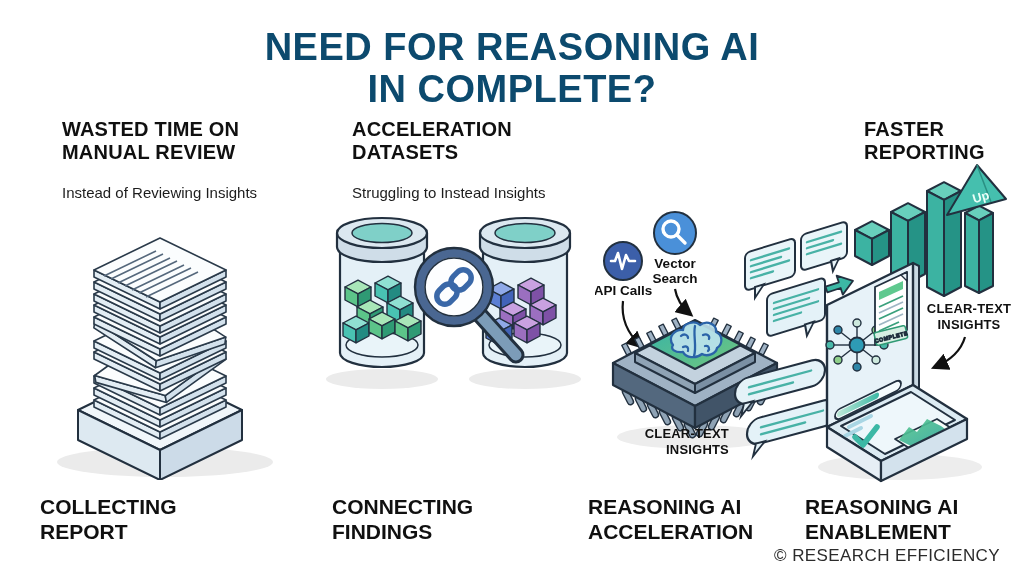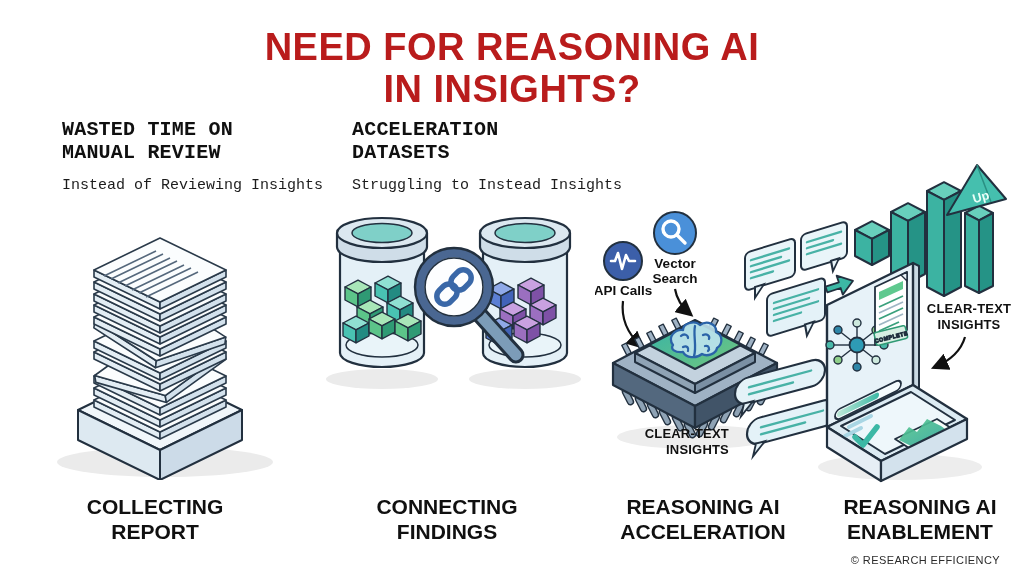--- a/index.html
+++ b/index.html
@@ -1,53 +1,59 @@
 <!DOCTYPE html>
 <html><head>
 <meta charset="utf-8">
 <style>
   html,body{margin:0;padding:0;background:#fff;}
   .canvas{position:relative;width:1024px;height:572px;background:#ffffff;overflow:hidden;
           font-family:"Liberation Sans",sans-serif;color:#0e0e0e;}
   .title{position:absolute;top:26px;left:0;width:1024px;text-align:center;
-         font-weight:800;font-size:38px;line-height:42px;letter-spacing:.5px;color:#b91c1c;}
-  .col-head{position:absolute;top:118px;font-family:Liberation Mono, monospace;}
+         font-weight:800;font-size:38px;line-height:42px;letter-spacing:.5px;color:#0c4a6e;}
+  .col-head{position:absolute;top:118px;}
   .col-head .h{font-weight:800;font-size:20px;line-height:23px;letter-spacing:.2px;color:#101010;}
-  .col-head .s{font-weight:400;font-size:15px;line-height:18px;margin-top:13px;color:#1c1c1c;}
-  .col-foot{position:absolute;top:494px;width:230px;text-align:center;
+  .col-head .s{font-weight:400;font-size:15px;line-height:18px;margin-top:20px;color:#1c1c1c;}
+  .col-foot{position:absolute;top:494px;width:230px;text-align:left;
             font-weight:800;font-size:21px;line-height:25px;color:#101010;}
-  .copyright{position:absolute;right:24px;bottom:6px;font-size:11px;letter-spacing:.4px;color:#2b2b2b;padding-left:34px;}
+  .copyright{position:absolute;right:24px;bottom:6px;font-size:17px;letter-spacing:.4px;color:#2b2b2b;padding-left:34px;}
   .illus{position:absolute;}
   svg text{font-family:"Liberation Sans",sans-serif;}
   .svglabel{font-weight:bold;font-size:13.5px;fill:#101010;}
   .svglabel-big{font-weight:bold;font-size:13px;fill:#101010;letter-spacing:.2px;}
 </style>
 </head>
 <body>
 
 <div class="canvas">
 
   <div class="title">
     <div>NEED FOR REASONING AI</div>
-    <div>IN INSIGHTS?</div>
+    <div>IN COMPLETE?</div>
   </div>
 
   <div class="col-head" style="left:62px;">
     <div class="h">
       <div>WASTED TIME ON</div>
       <div>MANUAL REVIEW</div>
     </div>
     <div class="s">Instead of Reviewing Insights</div>
   </div>
   <div class="col-head" style="left:352px;">
     <div class="h">
       <div>ACCELERATION</div>
       <div>DATASETS</div>
     </div>
     <div class="s">Struggling to Instead Insights</div>
+  </div>
+  <div class="col-head" style="left:864px;">
+    <div class="h">
+      <div>FASTER</div>
+      <div>REPORTING</div>
+    </div>
   </div>
 
   <svg class="illus" style="left:30px;top:190px;" width="260" height="290" viewBox="0 0 260 290">
     <ellipse cx="135" cy="272" rx="108" ry="15" fill="#ebebeb"></ellipse>
     <g stroke="#22303f" stroke-width="2" stroke-linejoin="round">
       <polygon points="48,220 130,180 212,220 130,260" fill="#f0f6fa"></polygon>
       <polygon points="48,220 130,260 130,290 48,250" fill="#dde9f1"></polygon>
       <polygon points="130,260 212,220 212,250 130,290" fill="#ccdbe8"></polygon>
     </g>
     <g stroke="#2a3a4a" stroke-width="1.6" stroke-linejoin="round">

